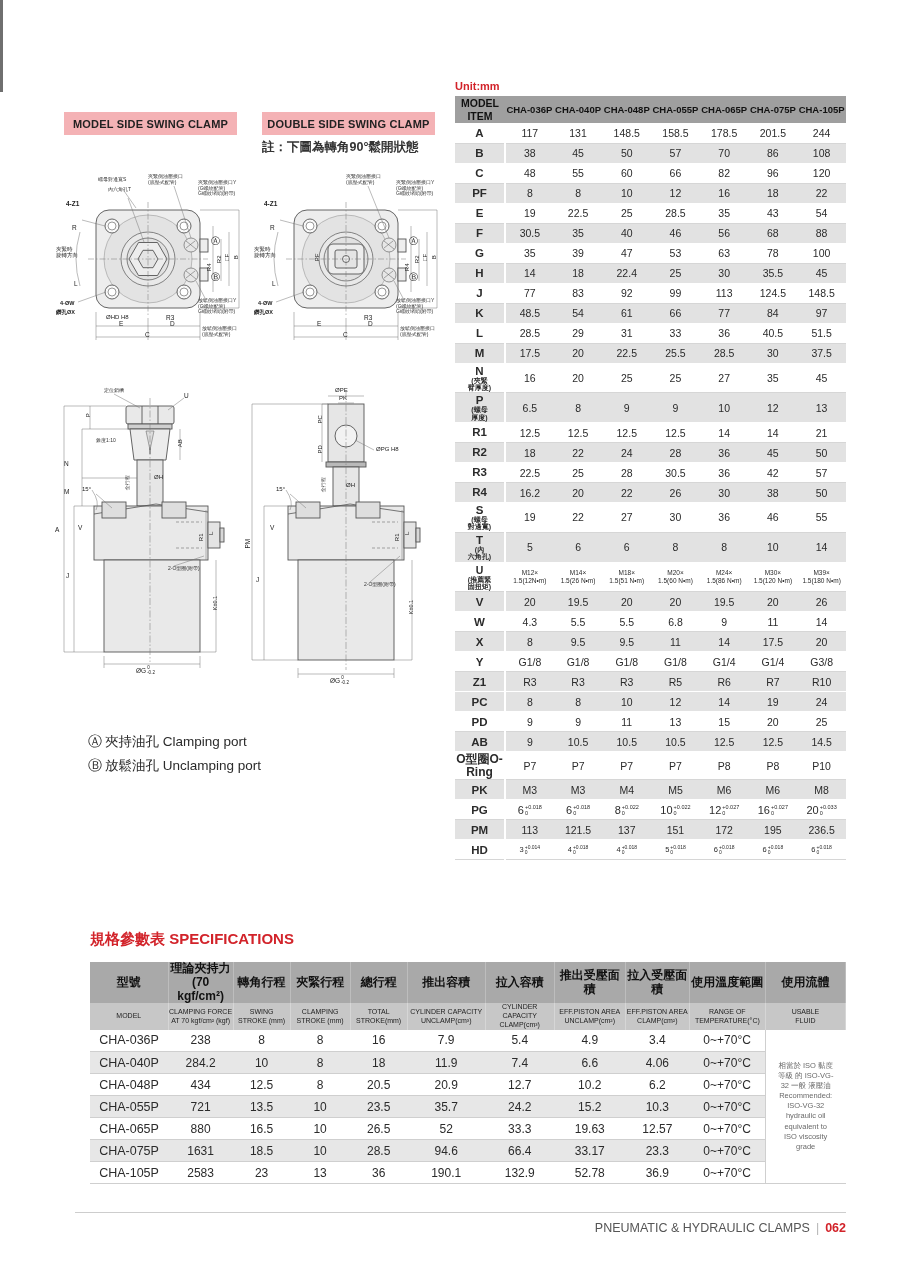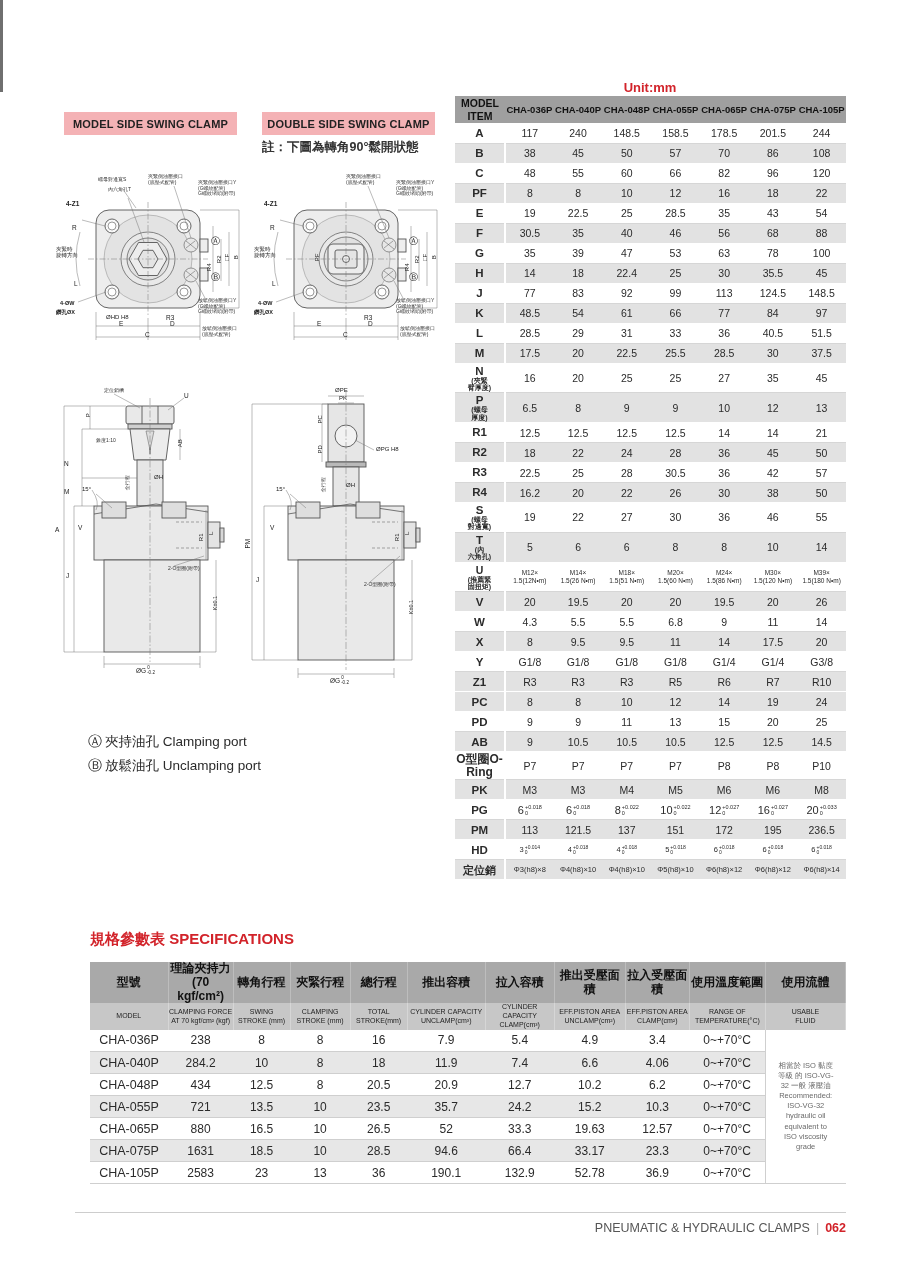--- a/index.html
+++ b/index.html
@@ -1,21 +1,21 @@
 <!DOCTYPE html>
 <html><head>
 <meta charset="utf-8">
 <style>
   * { box-sizing: border-box; margin: 0; padding: 0; }
   html,body { background:#fff; }
   body { font-family: "Liberation Sans", "DejaVu Sans", sans-serif; color:#2b2b2b; }
   .page { position:relative; width:900px; height:1273px; background:#fff; overflow:hidden; }
   .edge-strip { position:absolute; left:0; top:0; width:3px; height:92px; background:#6f6f6f; }
 
-  .unit-label { position:absolute; top:80px; left:455px; width:390px; text-align:center; font-size:13px; font-weight:bold; color:#d2232a; }
+  .unit-label { position:absolute; top:80px; left:455px; width:390px; text-align:left; font-size:11px; font-weight:bold; color:#d2232a; }
 
   
   .pink-hdr { position:absolute; height:23px; width:173px; background:#f4b2b5; color:#222; font-size:11px; font-weight:bold; display:flex; align-items:center; justify-content:center; letter-spacing:0.2px; }
   .pink-hdr.single { left:64px; top:112px; }
   .pink-hdr.double { left:262px; top:112px; }
   .note-text { position:absolute; left:262px; top:139px; font-size:12.5px; font-weight:bold; color:#333; }
 
   
   .dim-table-wrap { position:absolute; left:455px; top:96px; width:391px; }
   table.dim { width:100%; border-collapse:collapse; table-layout:fixed; }
@@ -408,21 +408,21 @@
             <th class="model">CHA-055P</th>
             <th class="model">CHA-065P</th>
             <th class="model">CHA-075P</th>
             <th class="model">CHA-105P</th>
           </tr>
       </thead>
       <tbody>
           <tr>
             <td class="item"><span class="item-main">A</span></td>
             <td class="val">117</td>
-            <td class="val">240</td>
+            <td class="val">131</td>
             <td class="val">148.5</td>
             <td class="val">158.5</td>
             <td class="val">178.5</td>
             <td class="val">201.5</td>
             <td class="val">244</td>
           </tr>
           <tr class="alt ">
             <td class="item"><span class="item-main">B</span></td>
             <td class="val">38</td>
             <td class="val">45</td>
@@ -798,30 +798,20 @@
                 <span class="tsub">0</span>
               </span></td>
             <td class="val"><span class="tb">6</span><span class="tolcol">
                 <span class="tsup">+0.018</span>
                 <span class="tsub">0</span>
               </span></td>
             <td class="val"><span class="tb">6</span><span class="tolcol">
                 <span class="tsup">+0.018</span>
                 <span class="tsub">0</span>
               </span></td>
-          </tr>
-          <tr class="alt small2 pinrow">
-            <td class="item"><span class="item-main">定位銷</span></td>
-            <td class="val">Φ3(h8)×8</td>
-            <td class="val">Φ4(h8)×10</td>
-            <td class="val">Φ4(h8)×10</td>
-            <td class="val">Φ5(h8)×10</td>
-            <td class="val">Φ6(h8)×12</td>
-            <td class="val">Φ6(h8)×12</td>
-            <td class="val">Φ6(h8)×14</td>
           </tr>
         </tbody>
     </table>
   </div>
 
   <div class="spec-title">規格參數表 SPECIFICATIONS</div>
   <div class="spec-wrap">
     <table class="spec">
       <thead>
         <tr class="zh">

